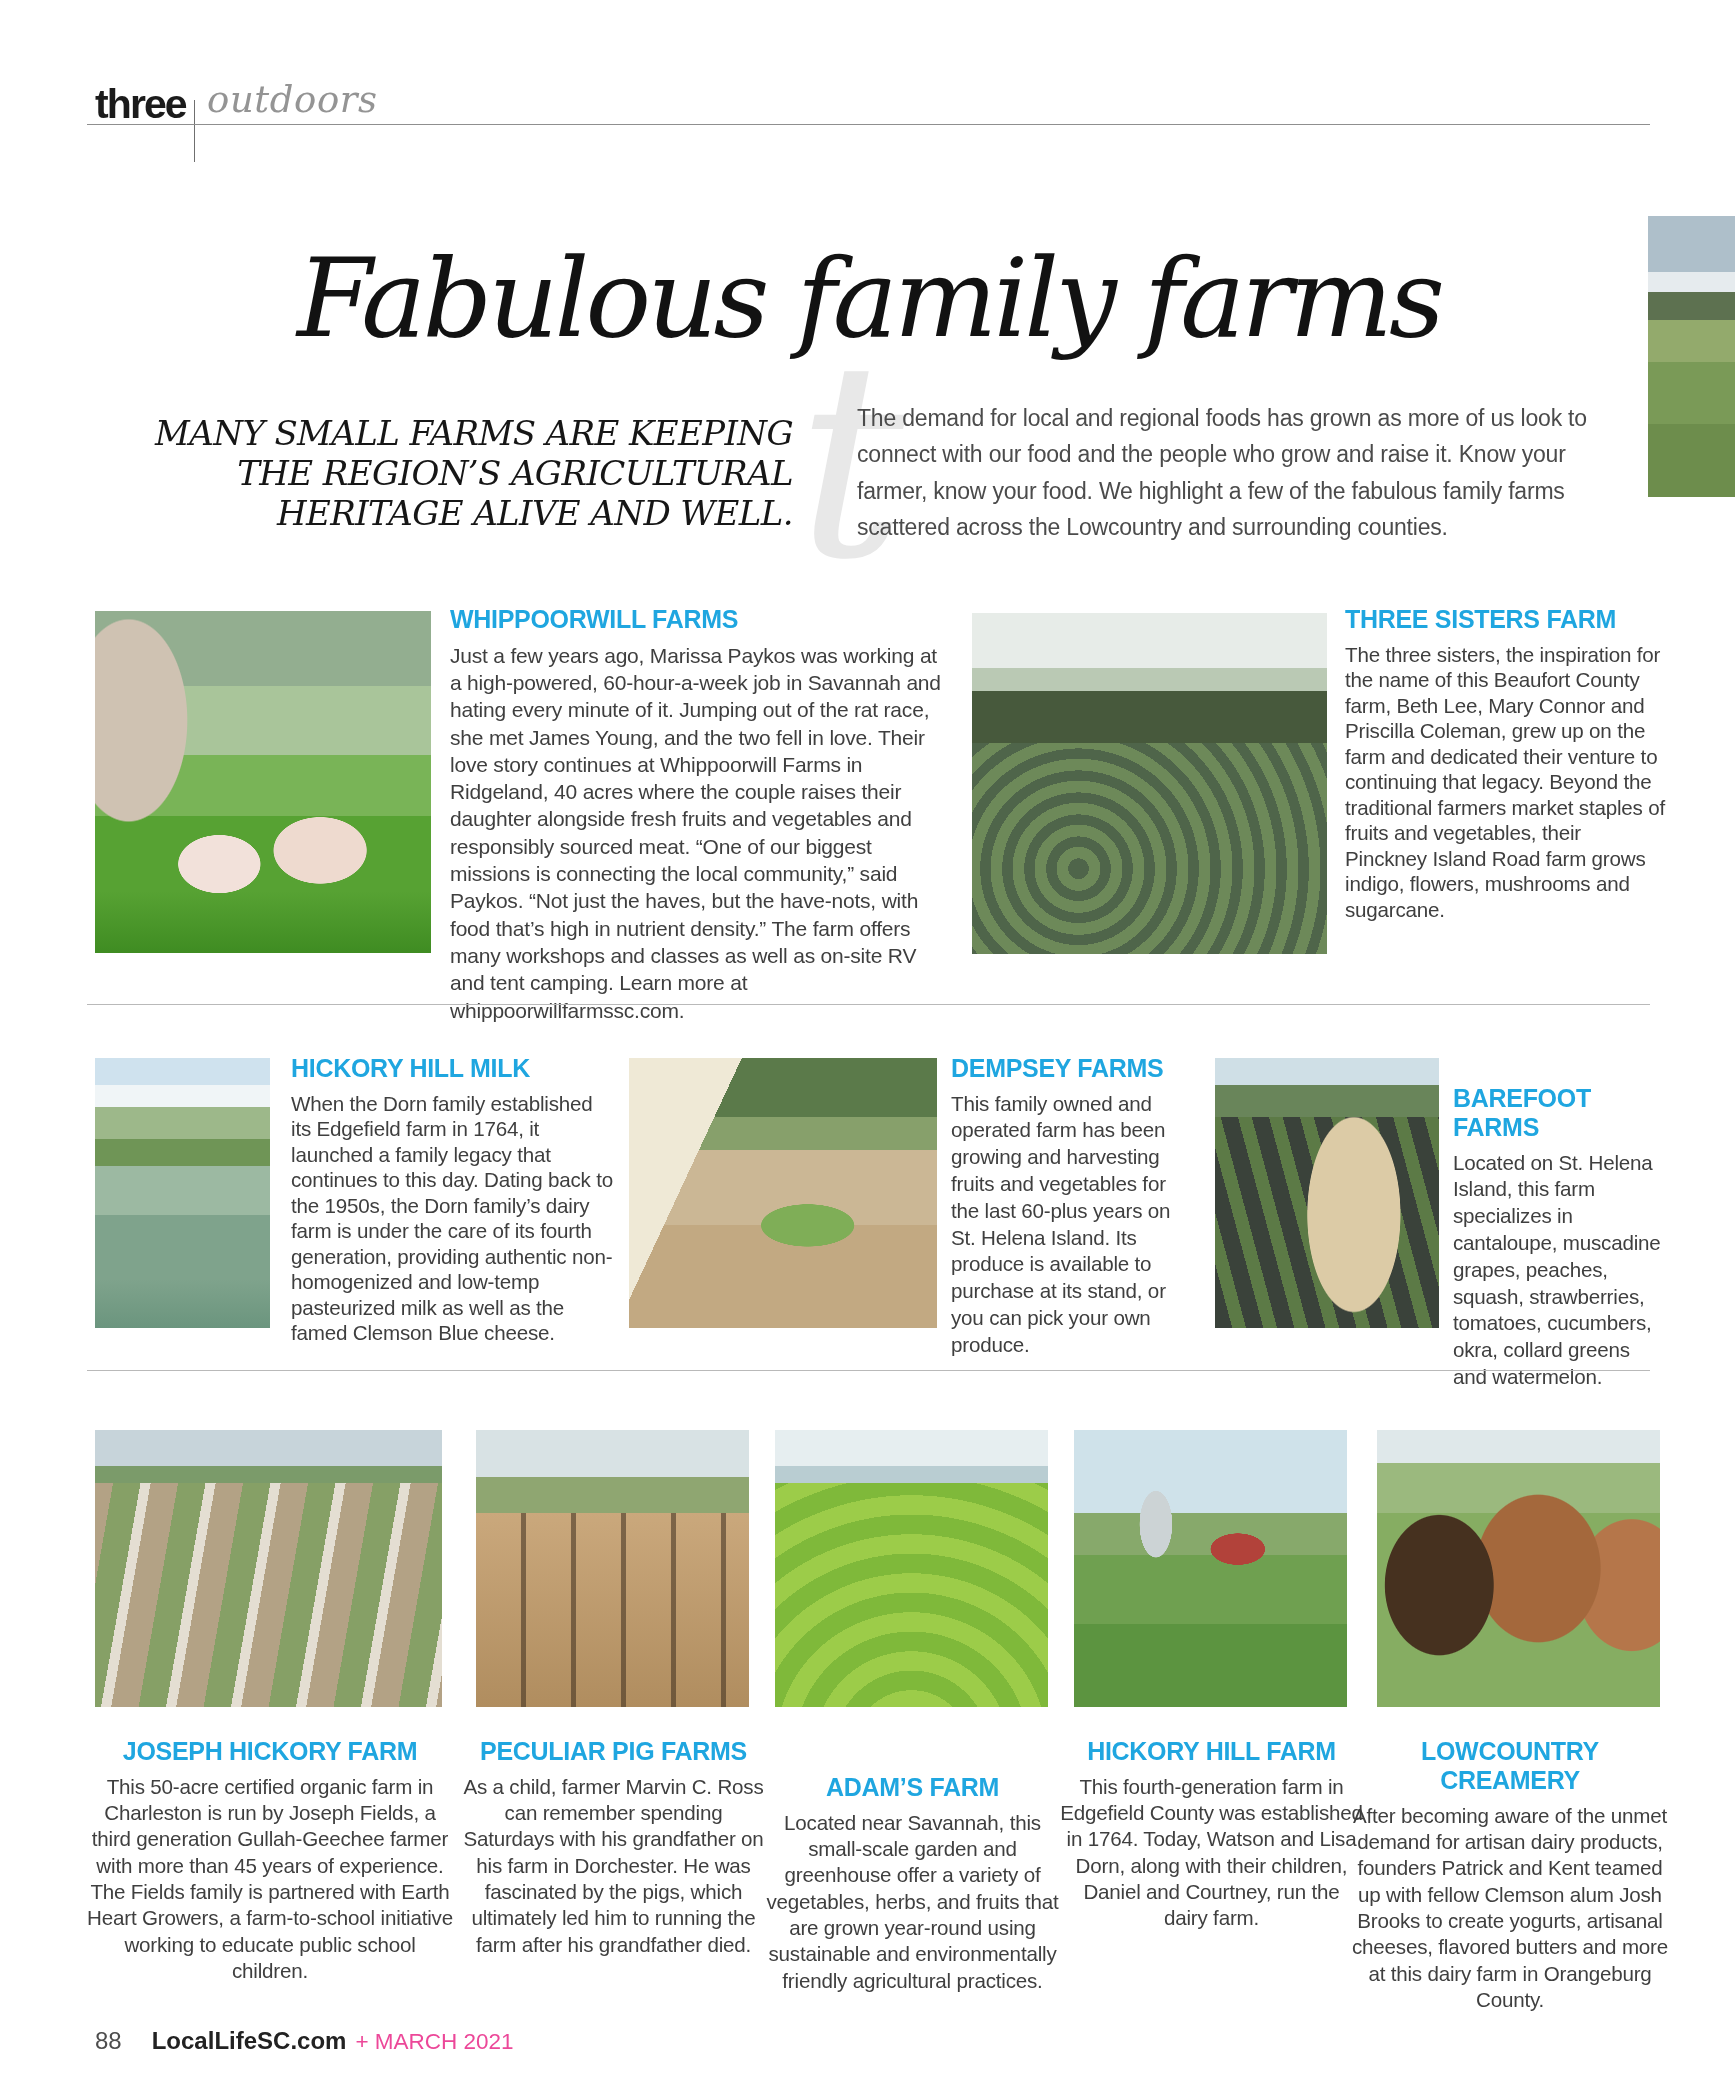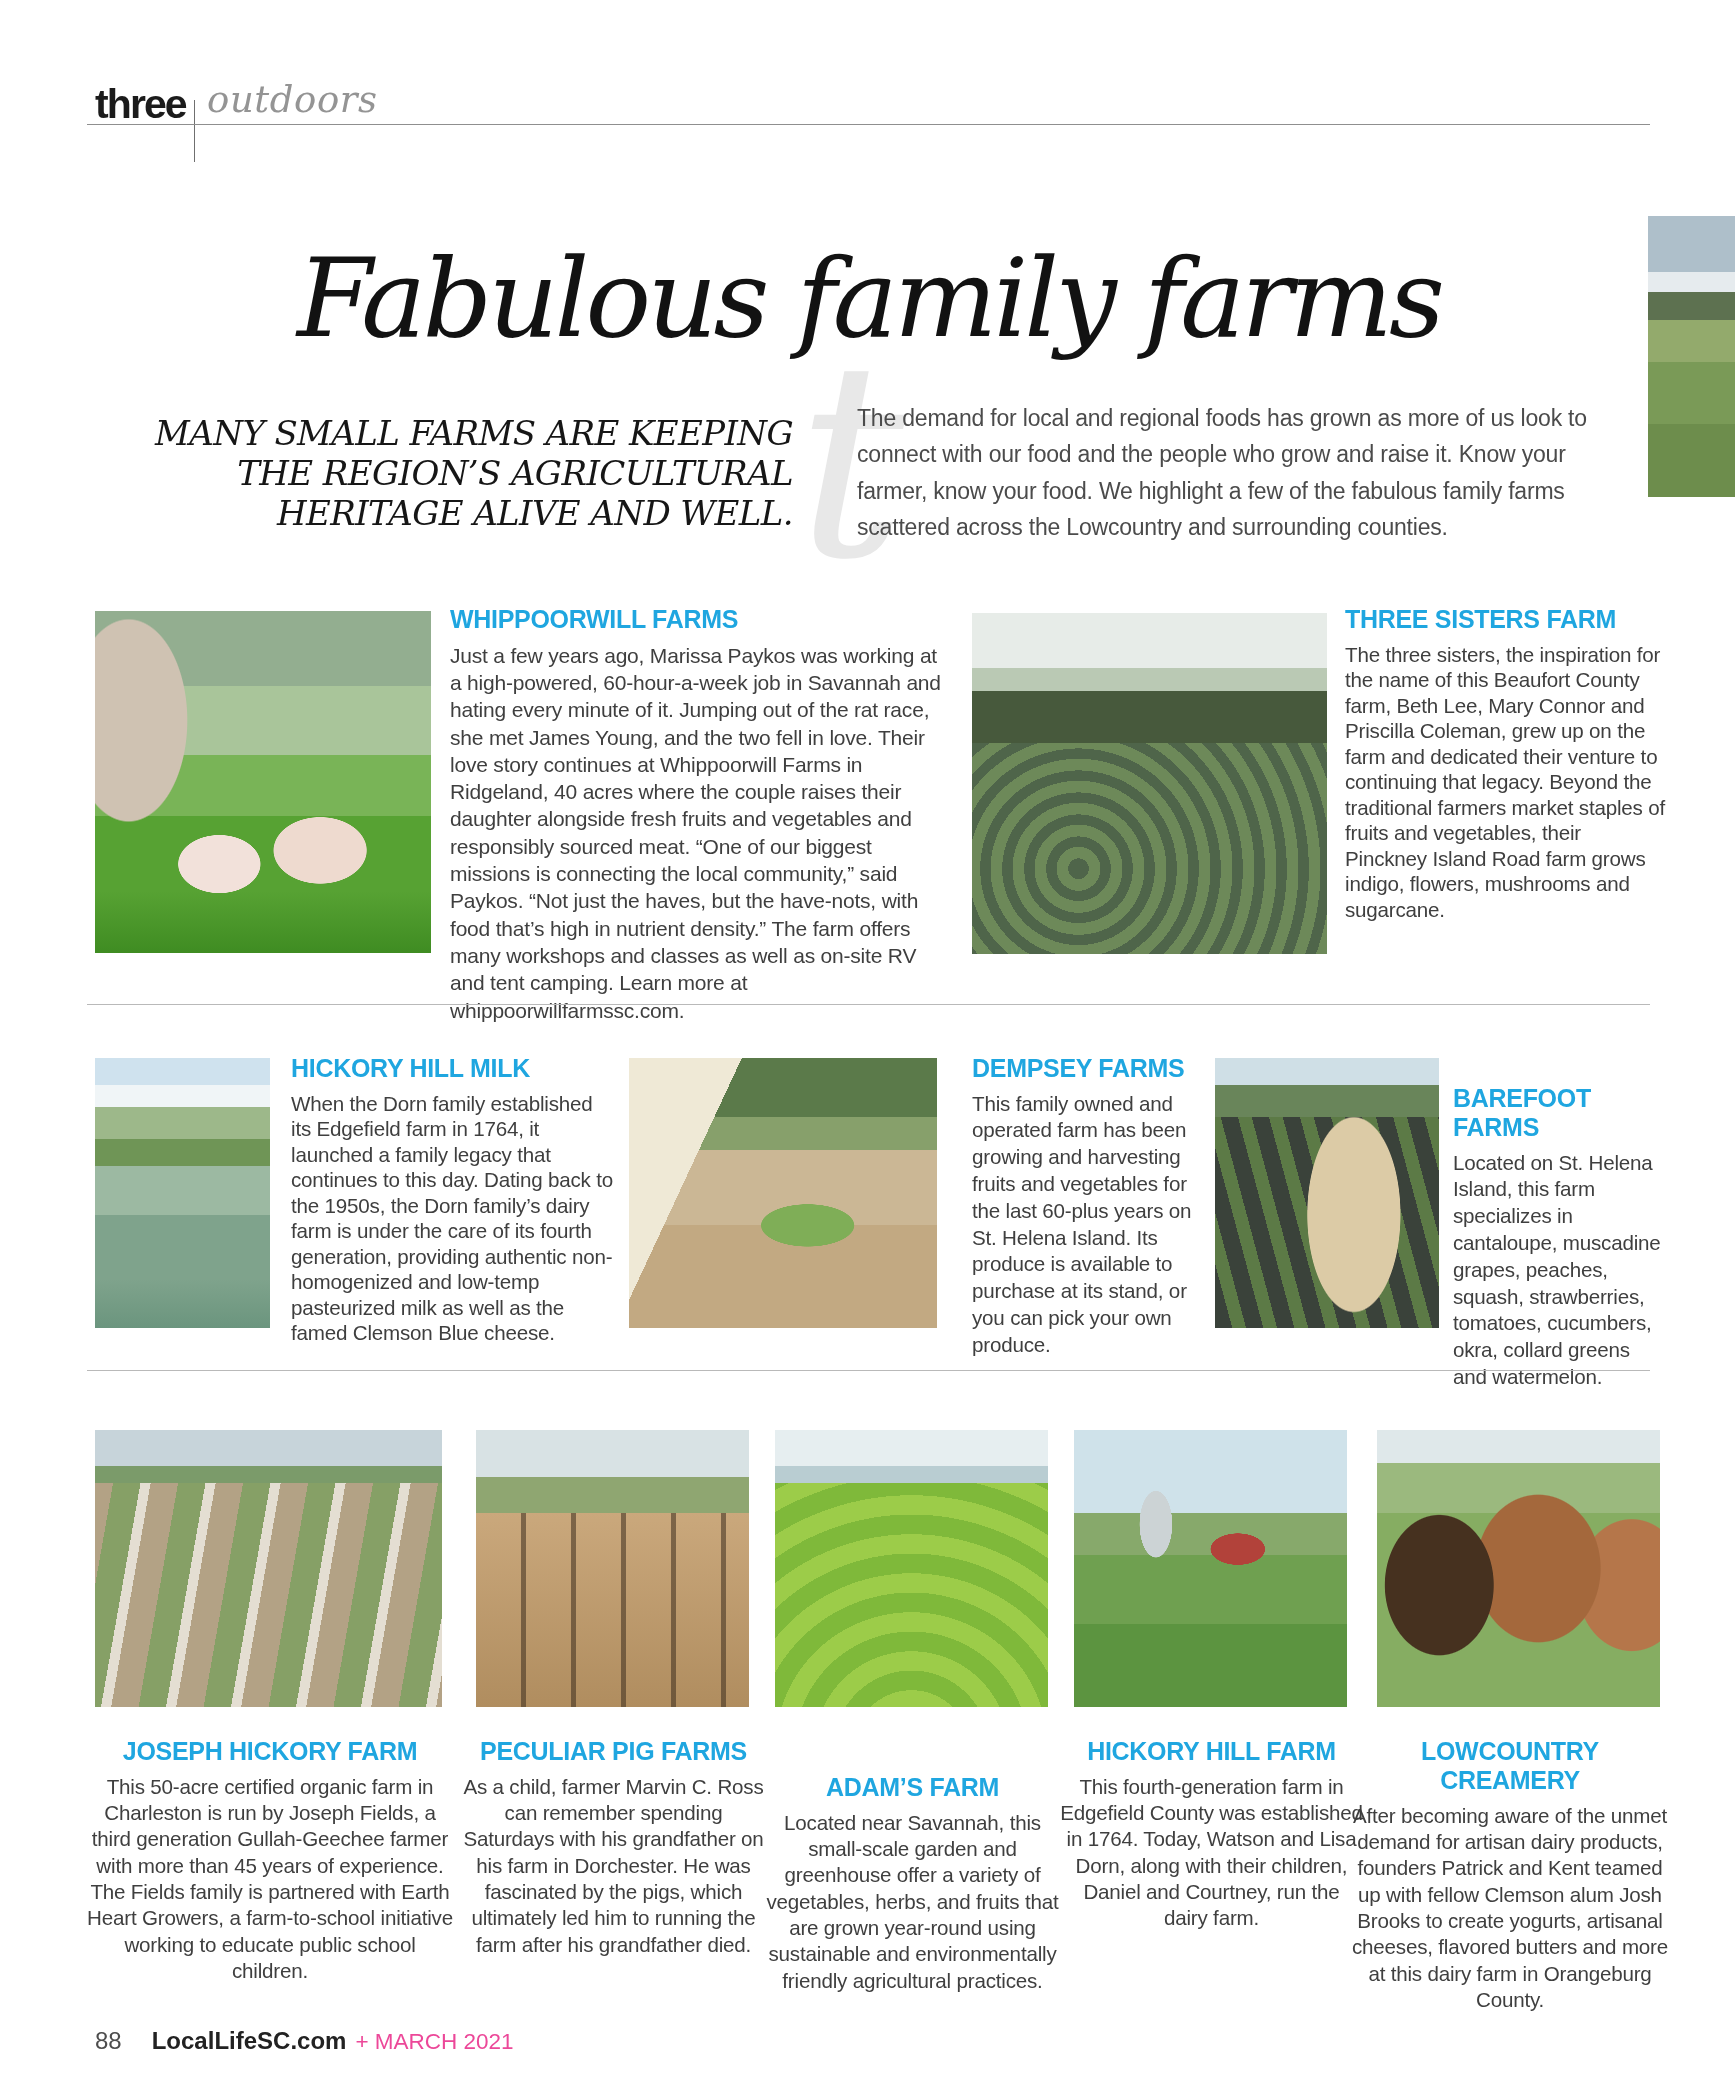--- a/index.html
+++ b/index.html
@@ -87,21 +87,21 @@
   .feature{position:absolute;}
   .feature h3{margin:0 0 7.7px 0;font-size:25px;font-weight:bold;letter-spacing:-0.3px;
               color:#1fa6e0;}
   .feature p{margin:0;color:#3f3f3f;letter-spacing:-0.2px;}
   .f-whippoorwill{left:450px;top:605px;width:503px;}
   .f-whippoorwill p{font-size:21px;line-height:1.3;}
   .f-threesisters{left:1345px;top:605px;width:322px;}
   .f-threesisters p{font-size:20.6px;line-height:1.24;}
   .f-hhm{left:291px;top:1054px;width:327px;}
   .f-hhm p{font-size:20.6px;line-height:1.24;}
-  .f-dempsey{left:972px;top:1054px;width:239px;}
+  .f-dempsey{left:951px;top:1054px;width:239px;}
   .f-dempsey p{font-size:20.6px;line-height:1.3;}
   .f-barefoot{left:1453px;top:1084px;width:214px;}
   .f-barefoot p{font-size:20.6px;line-height:1.3;}
   .feature.center{text-align:center;}
   .feature.center p{font-size:20.6px;line-height:1.28;}
   .f-joseph{left:84px;top:1737px;width:372px;}
   .f-peculiar{left:461px;top:1737px;width:305px;}
   .f-adams{left:760px;top:1737px;width:305px;margin-top:36px;}
   .f-hickoryfarm{left:1059px;top:1737px;width:305px;}
   .f-creamery{left:1349px;top:1737px;width:322px;}

